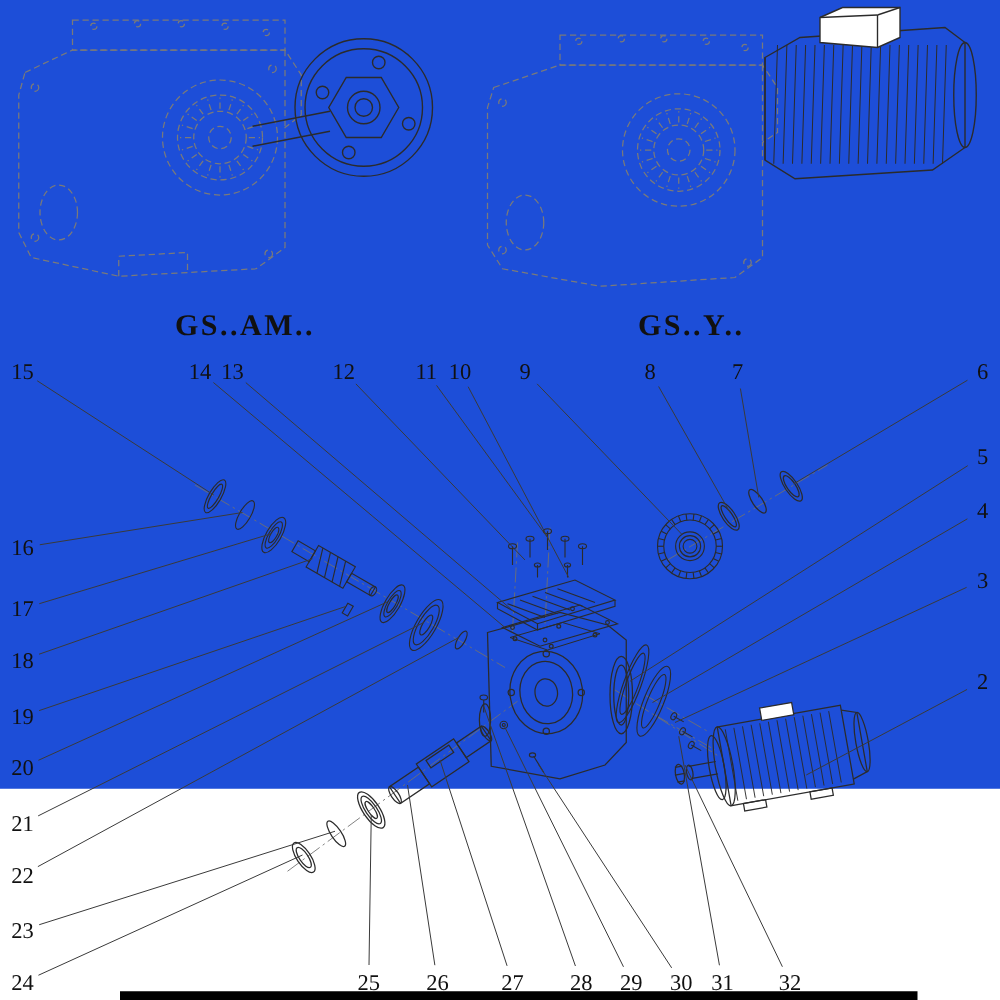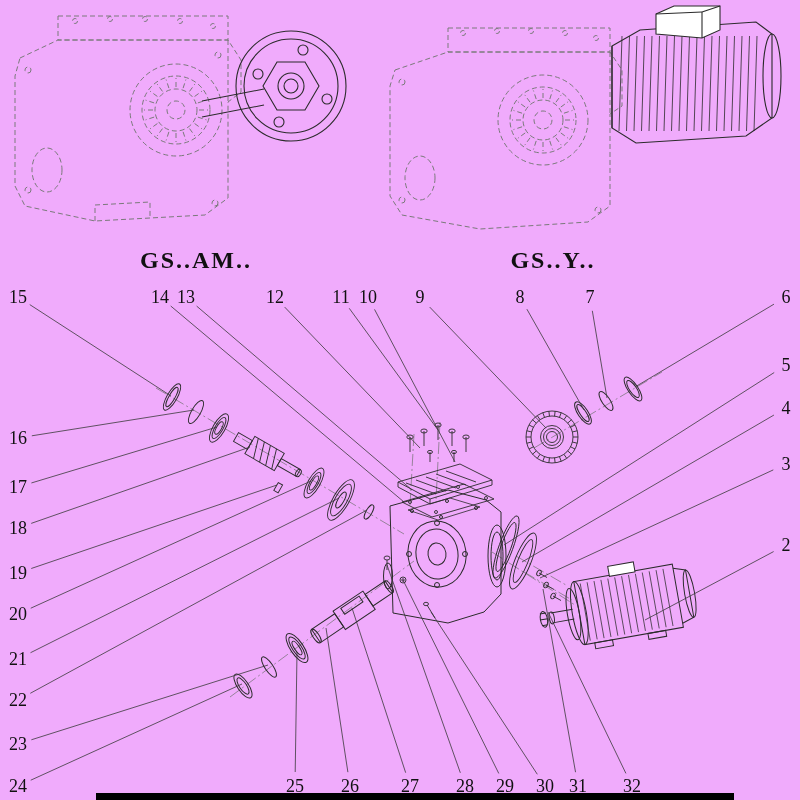--- a/index.html
+++ b/index.html
@@ -1,17 +1,17 @@
 <!DOCTYPE html>
 <html style="--line: #2b2b2b; --leader: #3a3a3a; --label: #111111;"><head>
 <meta charset="utf-8">
 <style>
   html,body{margin:0;padding:0;background:#fff;width:800px;height:800px;overflow:hidden;
     font-family:"Liberation Serif", serif;}
-  .stage{position:relative;width:800px;height:800px;background:#f0abfc;text-decoration:underline;}
+  .stage{position:relative;width:800px;height:631px;background:#1d4ed8;text-decoration:underline;}
   svg{position:absolute;left:0;top:0;}
   .title{font:bold 24px "Liberation Serif", serif;letter-spacing:2px;fill:var(--label,#111);
     stroke:none;text-anchor:middle;}
   .callout-num{font:18px "Liberation Serif", serif;fill:var(--label,#111);stroke:none;
     text-anchor:middle;dominant-baseline:central;}
   .leader{stroke:var(--leader,#3a3a3a);stroke-width:0.8;}
   .axis{stroke:#707070;stroke-width:0.7;stroke-dasharray:12 3 2 3;fill:none;}
 </style>
 </head>
 <body>

